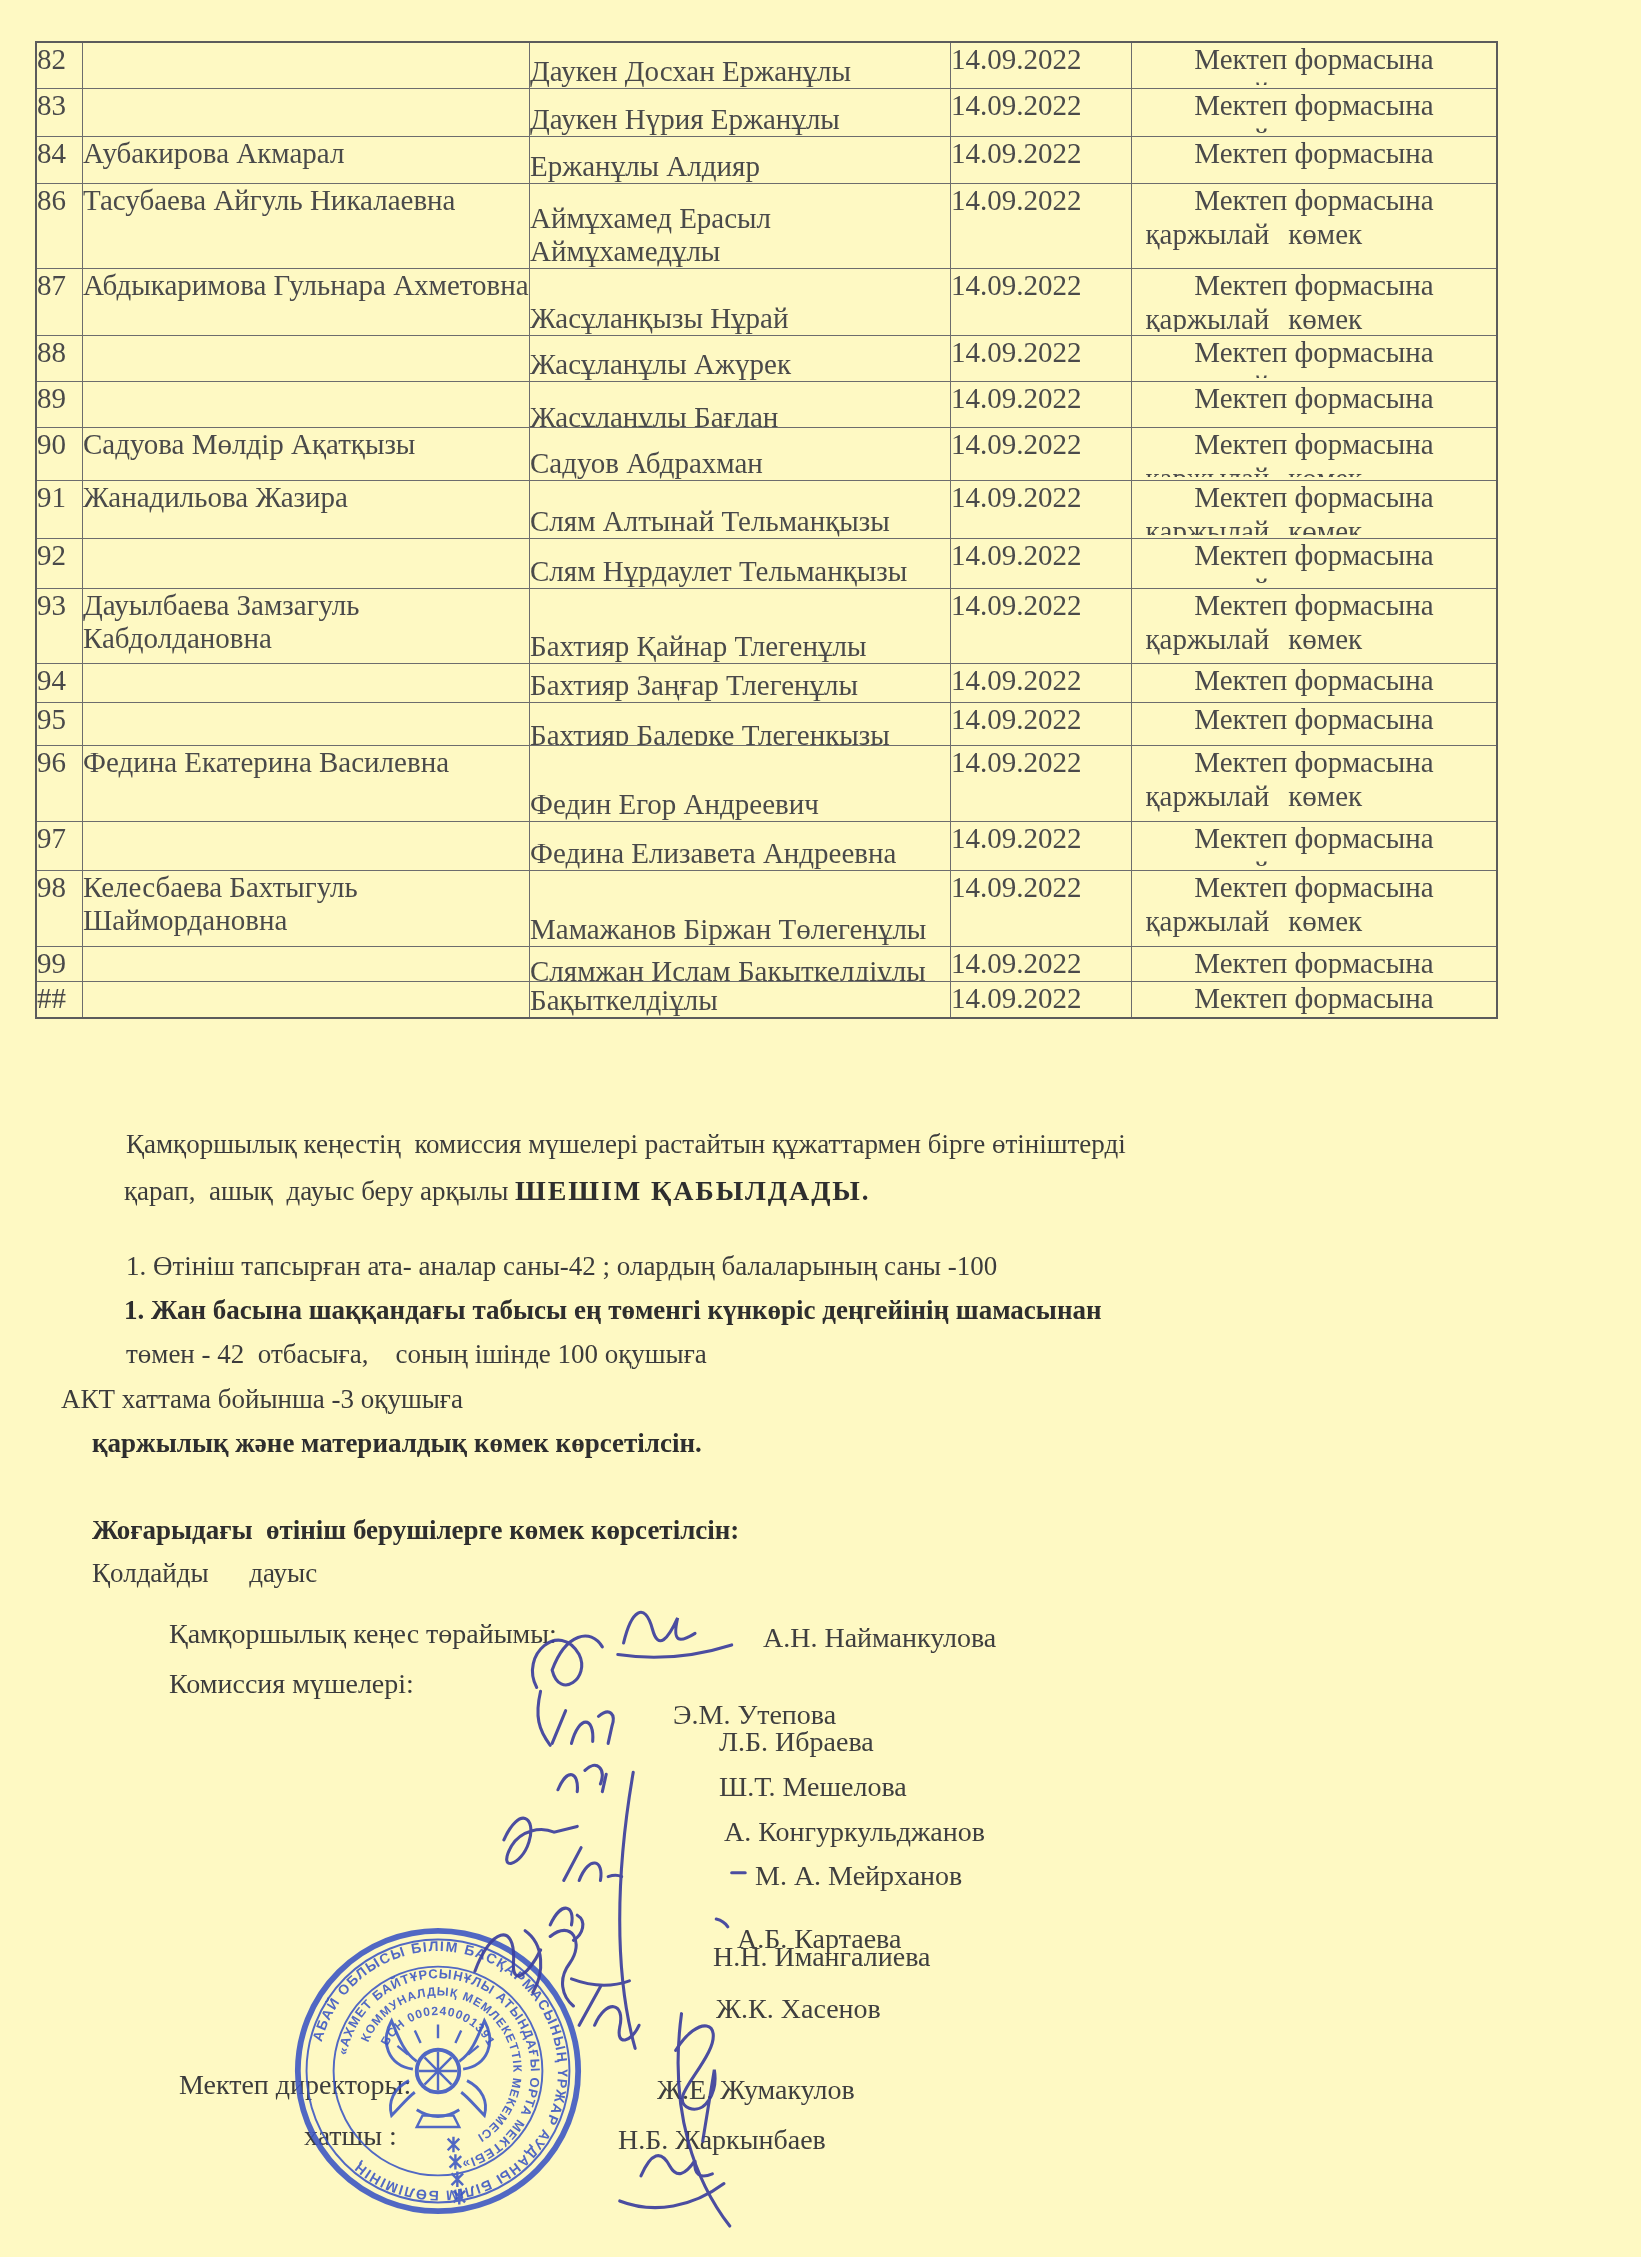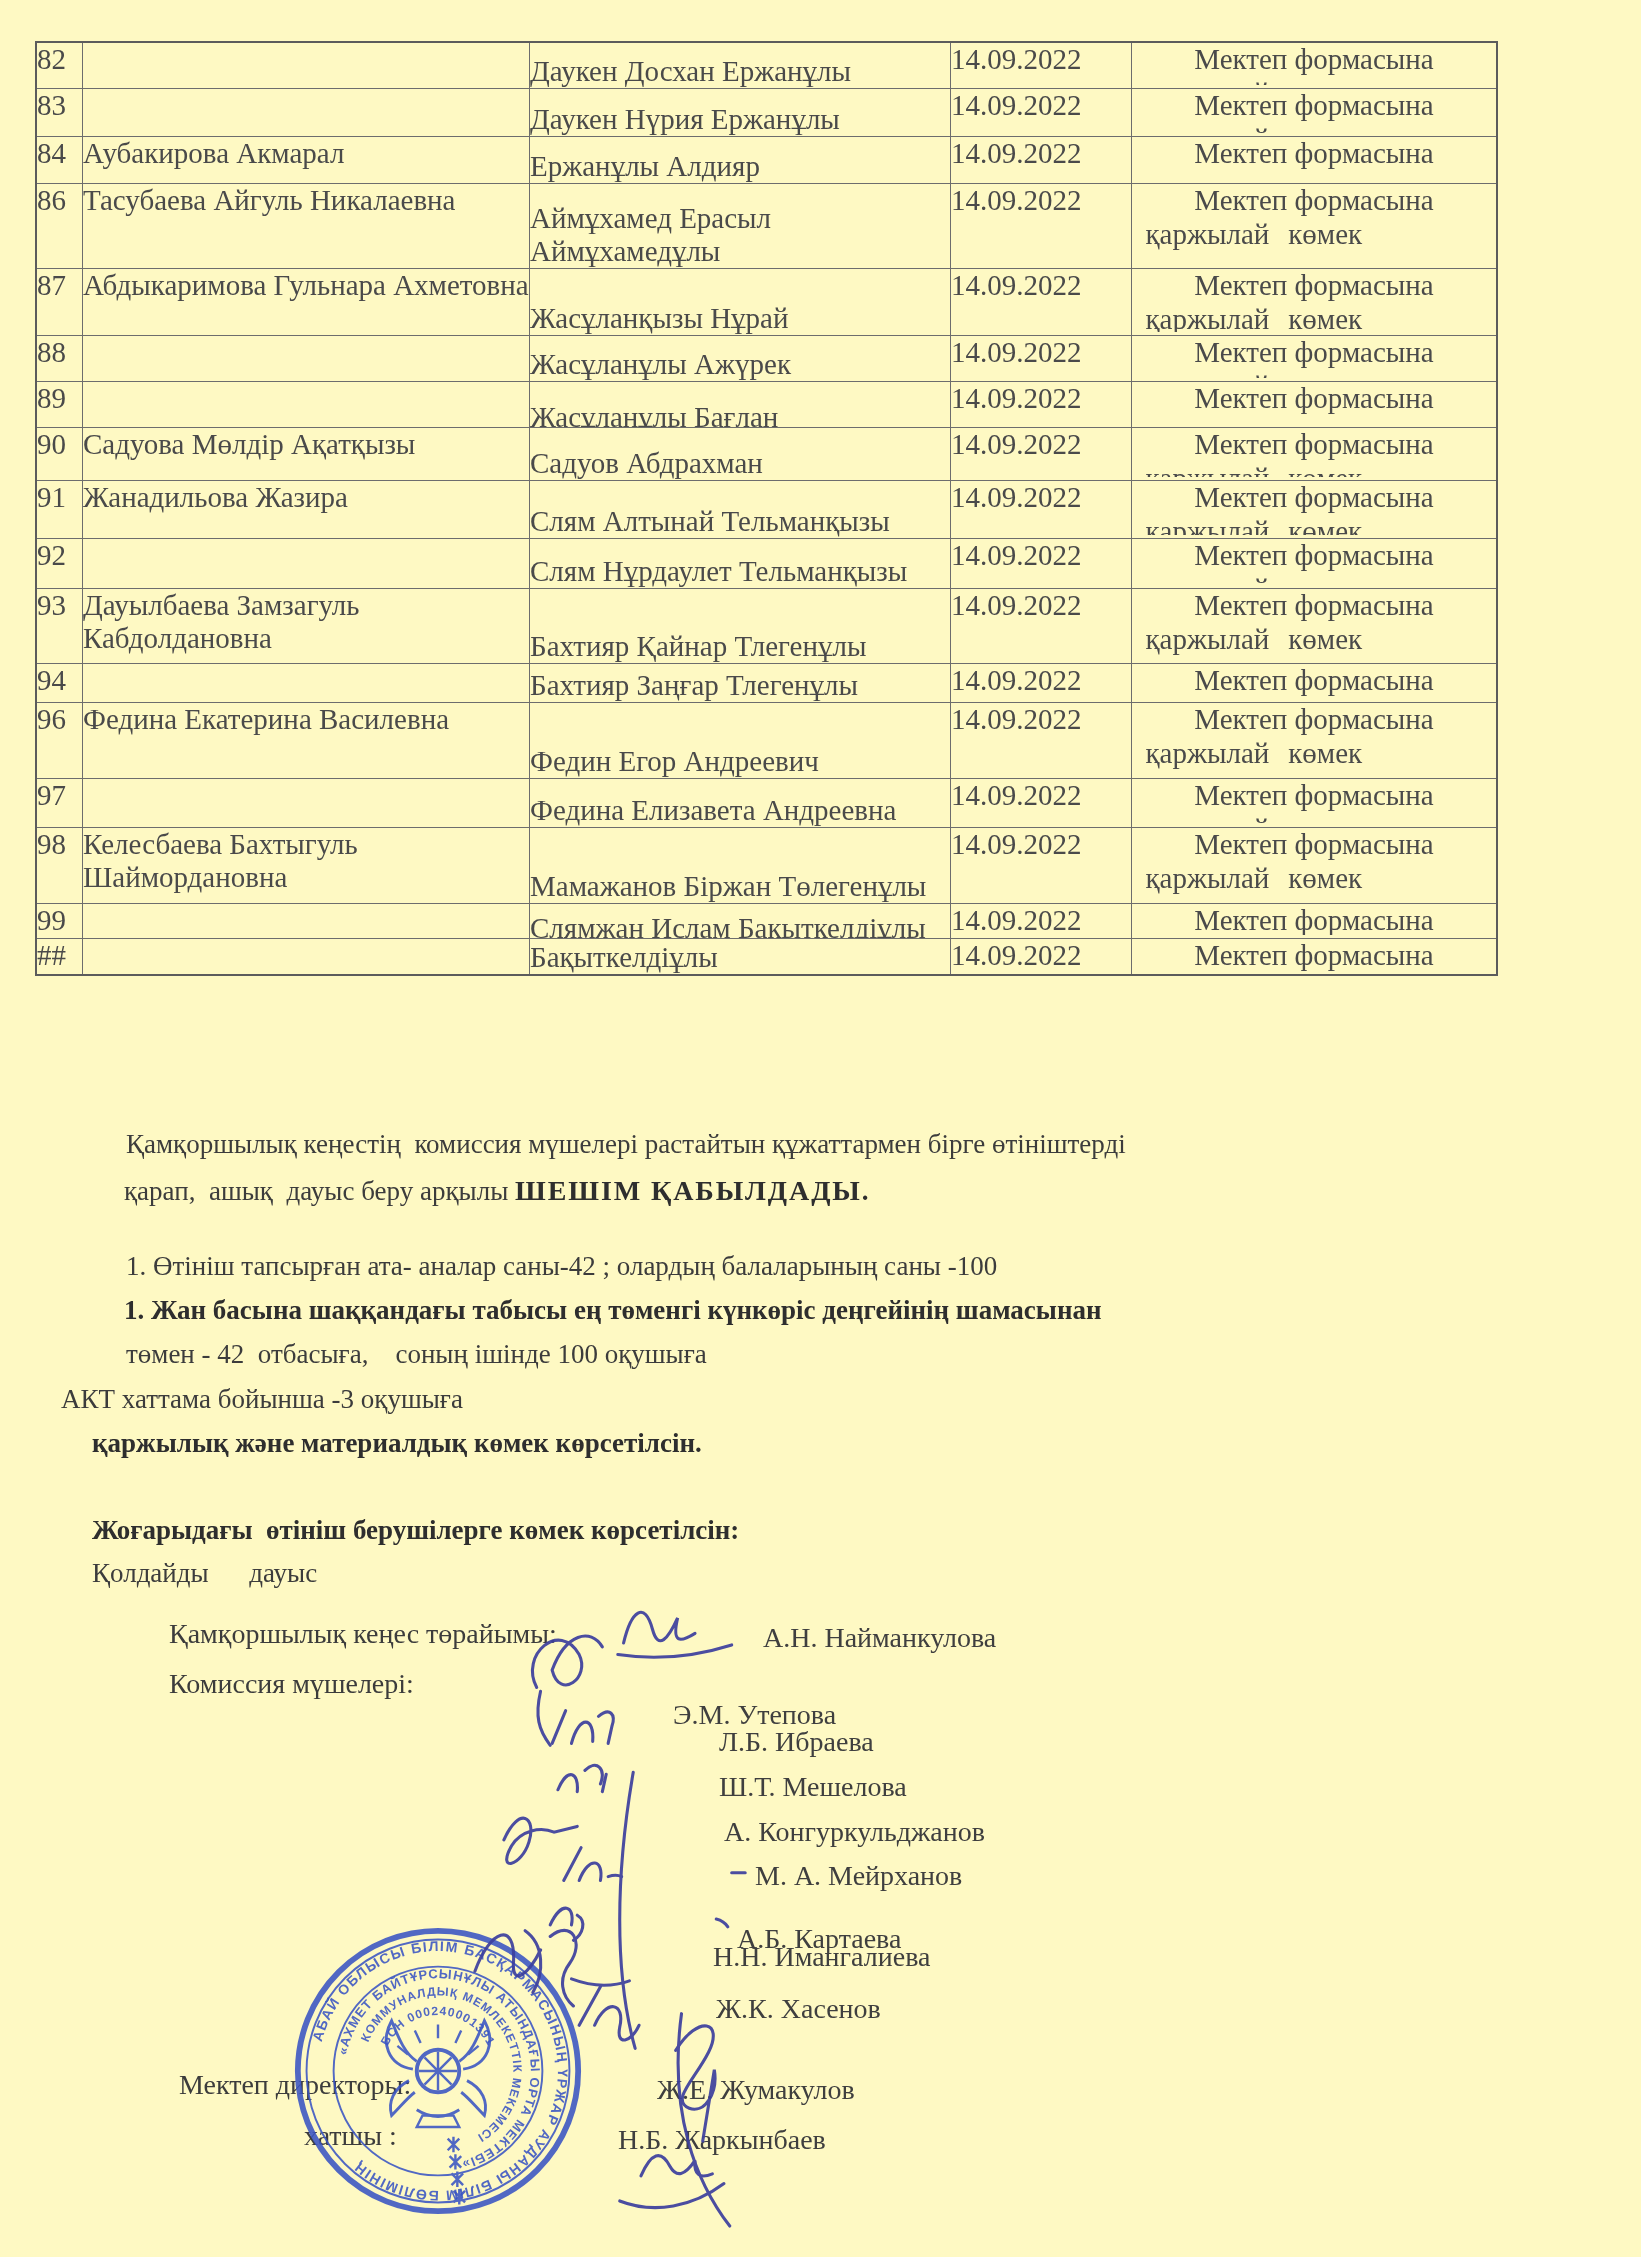--- a/index.html
+++ b/index.html
@@ -206,20 +206,33 @@
           <td class="c-child">
             <div>Бахтияр Заңғар Тлегенұлы</div>
           </td>
           <td class="c-date">14.09.2022</td>
           <td class="c-dec">
             <div class="decwrap" style="height: 35px;">
               <div class="dec1">Мектеп формасына</div>
             </div>
           </td>
         </tr>
+        <tr style="height: 43px;">
+          <td class="c-num">95</td>
+          <td class="c-parent"></td>
+          <td class="c-child">
+            <div class="childclip">Бахтияр Балерке Тлегенқызы</div>
+          </td>
+          <td class="c-date">14.09.2022</td>
+          <td class="c-dec">
+            <div class="decwrap" style="height: 40px;">
+              <div class="dec1">Мектеп формасына</div>
+            </div>
+          </td>
+        </tr>
         <tr style="height: 76px;">
           <td class="c-num">96</td>
           <td class="c-parent">Федина Екатерина Василевна</td>
           <td class="c-child">
             <div>Федин Егор Андреевич</div>
           </td>
           <td class="c-date">14.09.2022</td>
           <td class="c-dec">
             <div class="decwrap" style="height: 72px;">
               <div class="dec1">Мектеп формасына</div>

